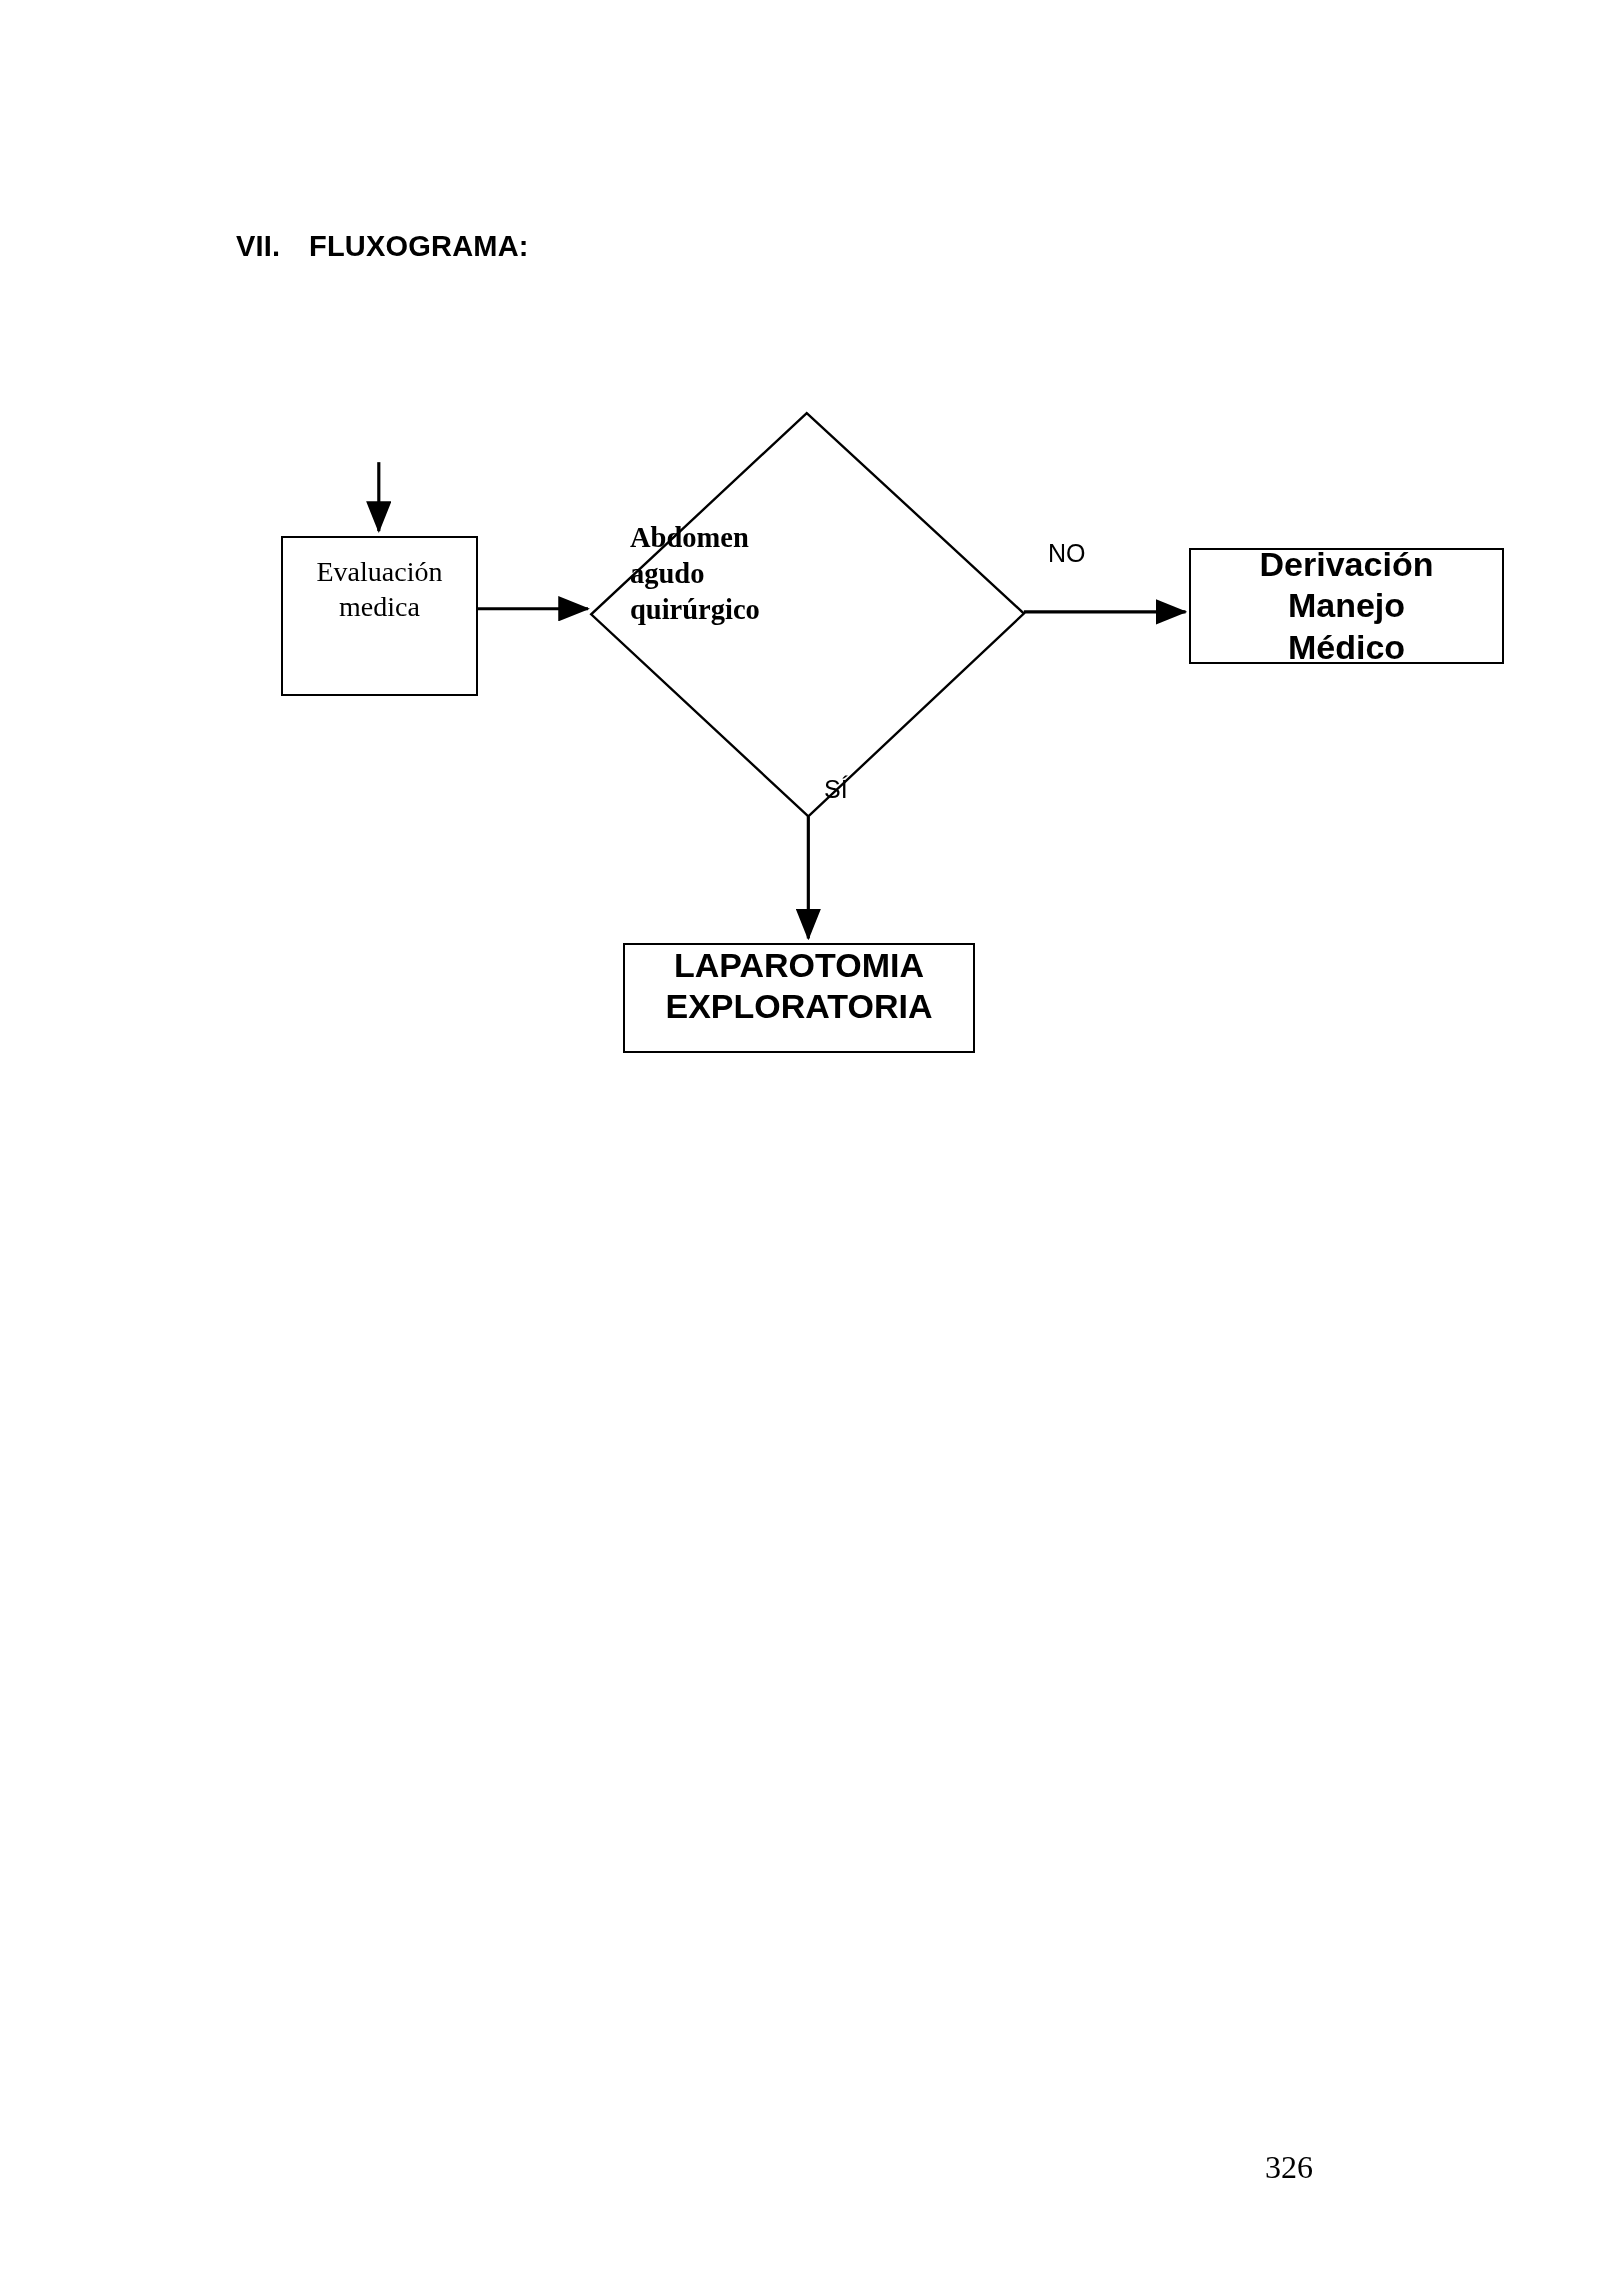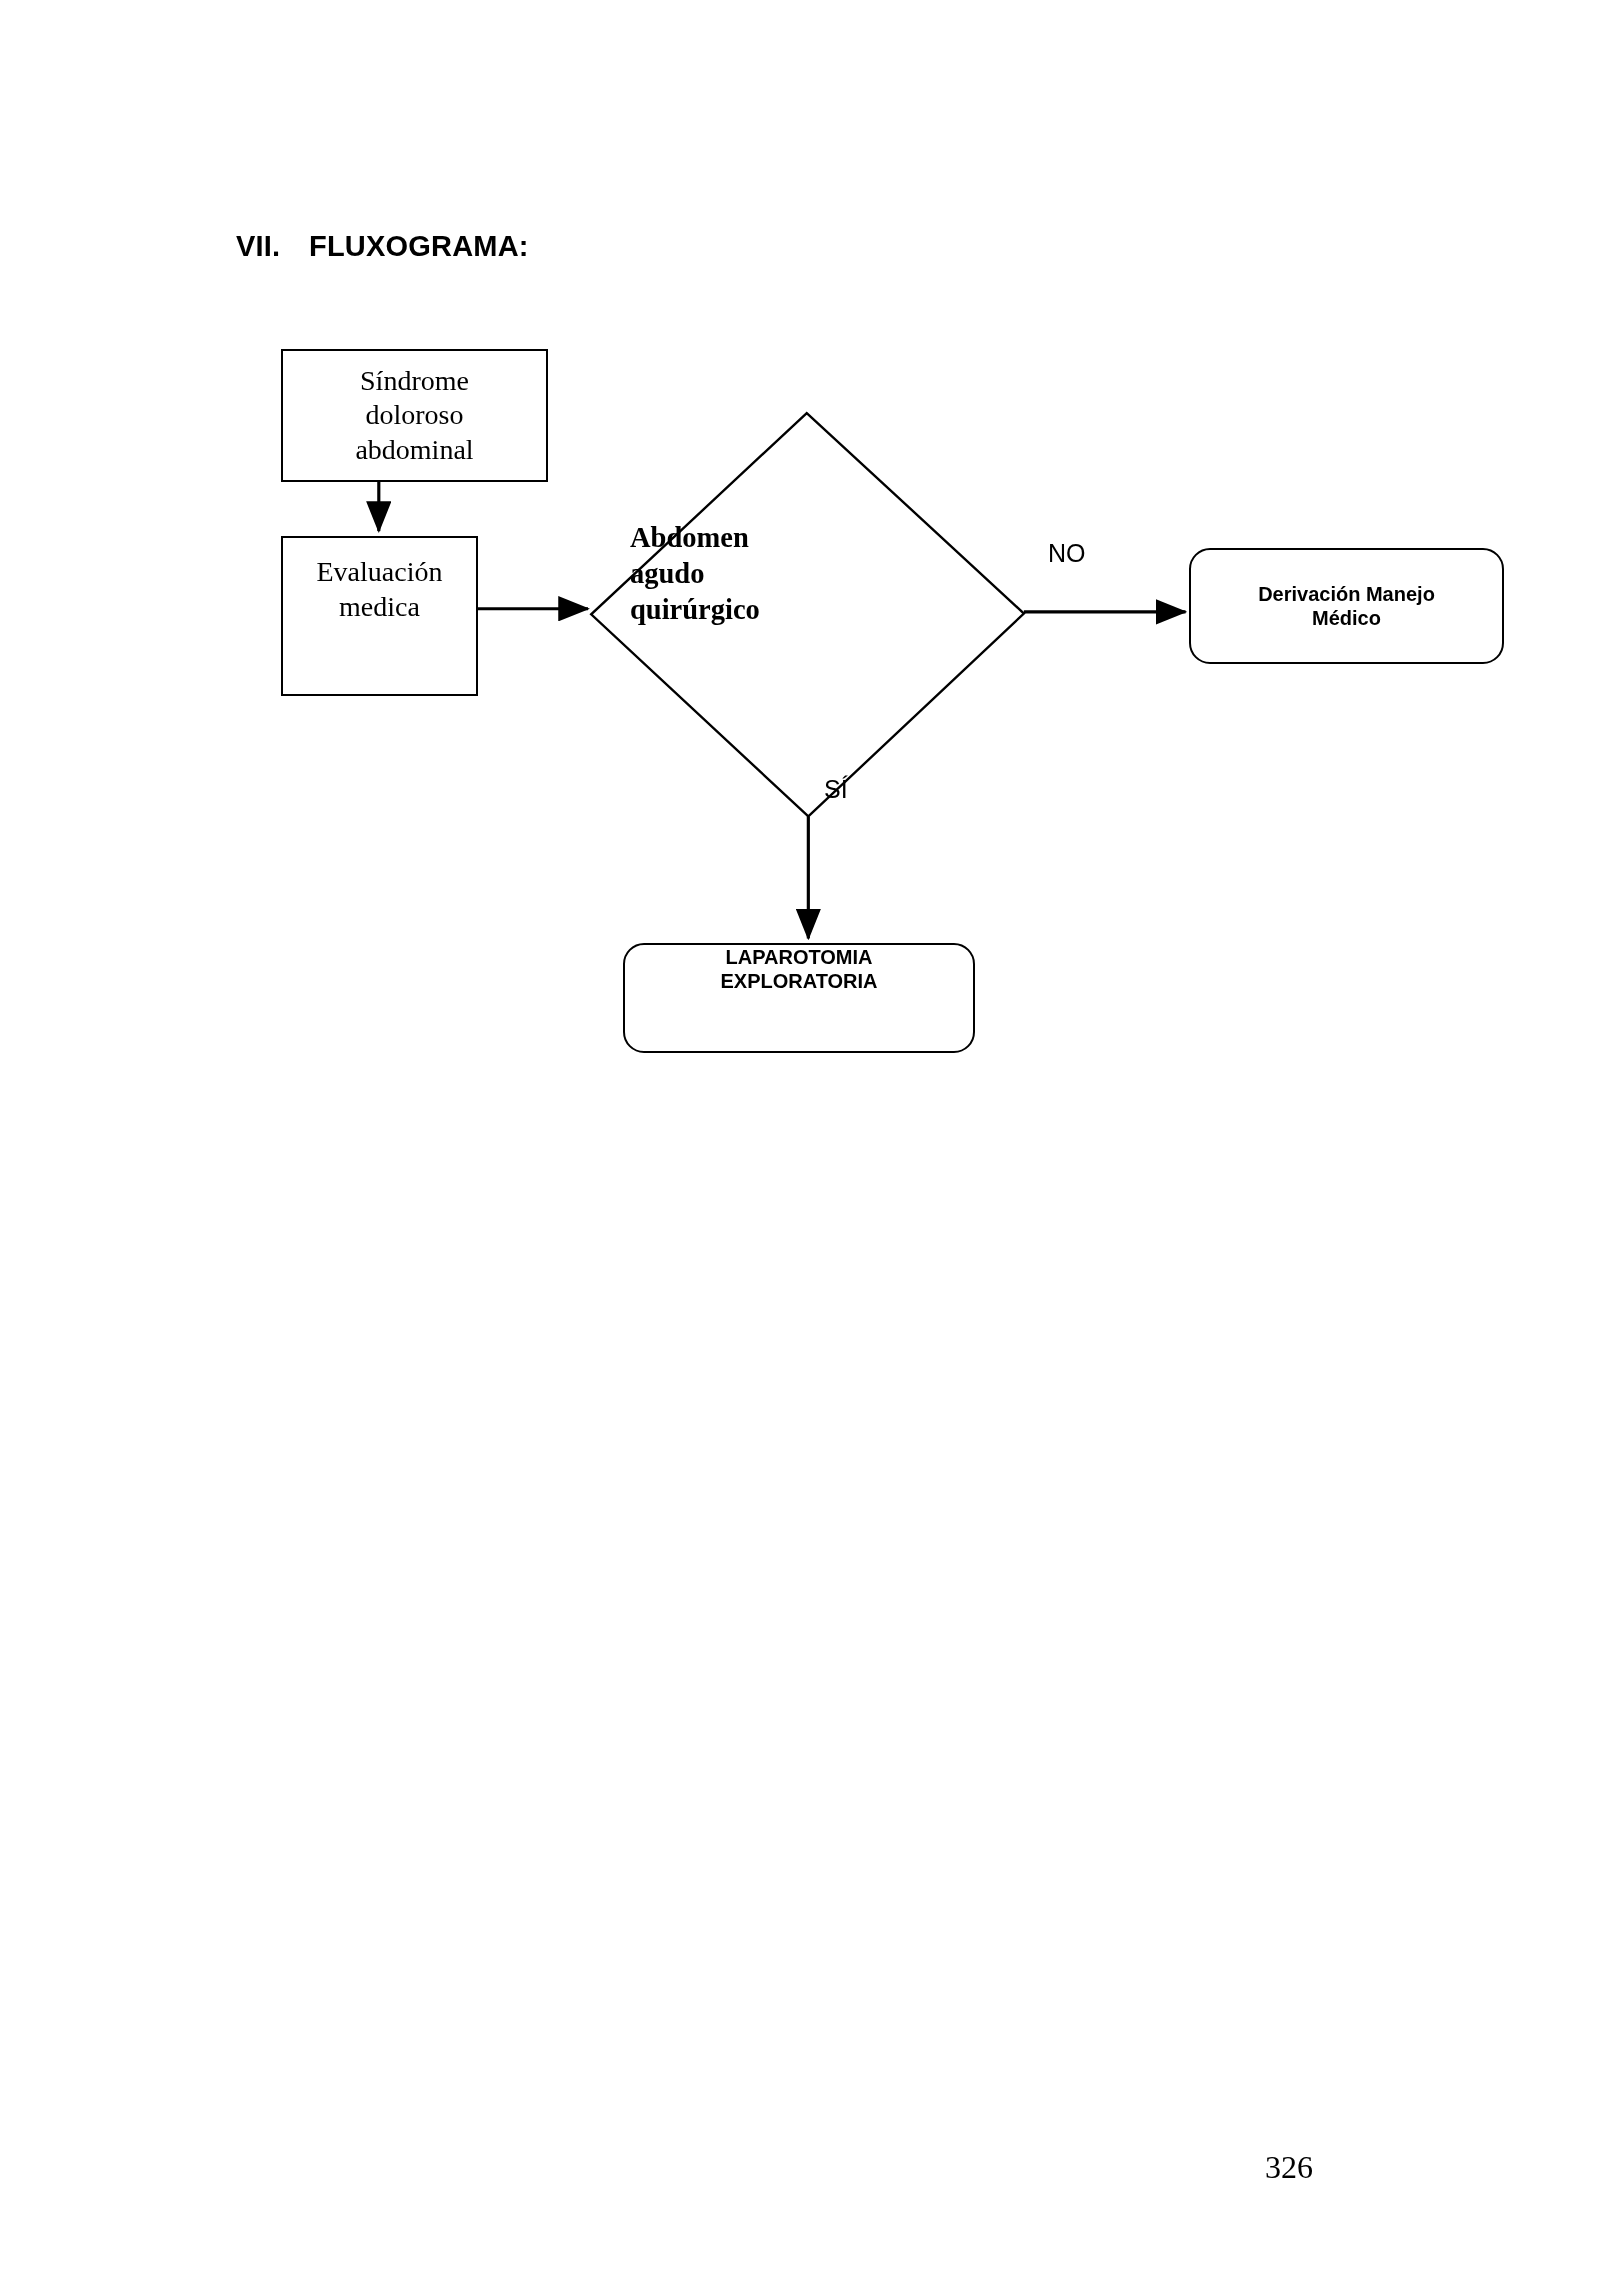--- a/index.html
+++ b/index.html
@@ -69,22 +69,21 @@
     line-height: 1.22;
   }
   .node-serif {
     font-family: "Liberation Serif", "DejaVu Serif", serif;
     font-weight: normal;
     font-size: 28px;
   }
   .node-sans-bold {
     font-family: "Liberation Sans", "DejaVu Sans", sans-serif;
     font-weight: bold;
-    font-size: 20px;
-    border-radius: 21px;
+    font-size: 34px;
   }
 
   #node-sindrome {
     left: 281px;  top: 349px;
     width: 267px; height: 133px;
   }
   #node-evaluacion {
     left: 281px;  top: 536px;
     width: 197px; height: 160px;
     align-items: flex-start;
@@ -155,23 +154,20 @@
 
       <line x1="478" y1="583" x2="478" y2="670" stroke="#000000" stroke-width="4" marker-end="url(#arrowhead)"></line>
 
       <line x1="603" y1="768" x2="742" y2="768" stroke="#000000" stroke-width="4" marker-end="url(#arrowhead)"></line>
 
       <line x1="1292" y1="772" x2="1496" y2="772" stroke="#000000" stroke-width="4" marker-end="url(#arrowhead)"></line>
 
       <line x1="1020" y1="1030" x2="1020" y2="1184" stroke="#000000" stroke-width="4" marker-end="url(#arrowhead)"></line>
     </svg>
 
-    <div class="node node-serif" id="node-sindrome">
-      <span>Síndrome<br>doloroso<br>abdominal</span>
-    </div>
 
     <div class="node node-serif" id="node-evaluacion">
       <span>Evaluación<br>medica</span>
     </div>
 
     <div id="decision-text">
       <span>Abdomen<br>agudo<br>quirúrgico</span>
     </div>
 
     <div class="node node-sans-bold" id="node-derivacion">

